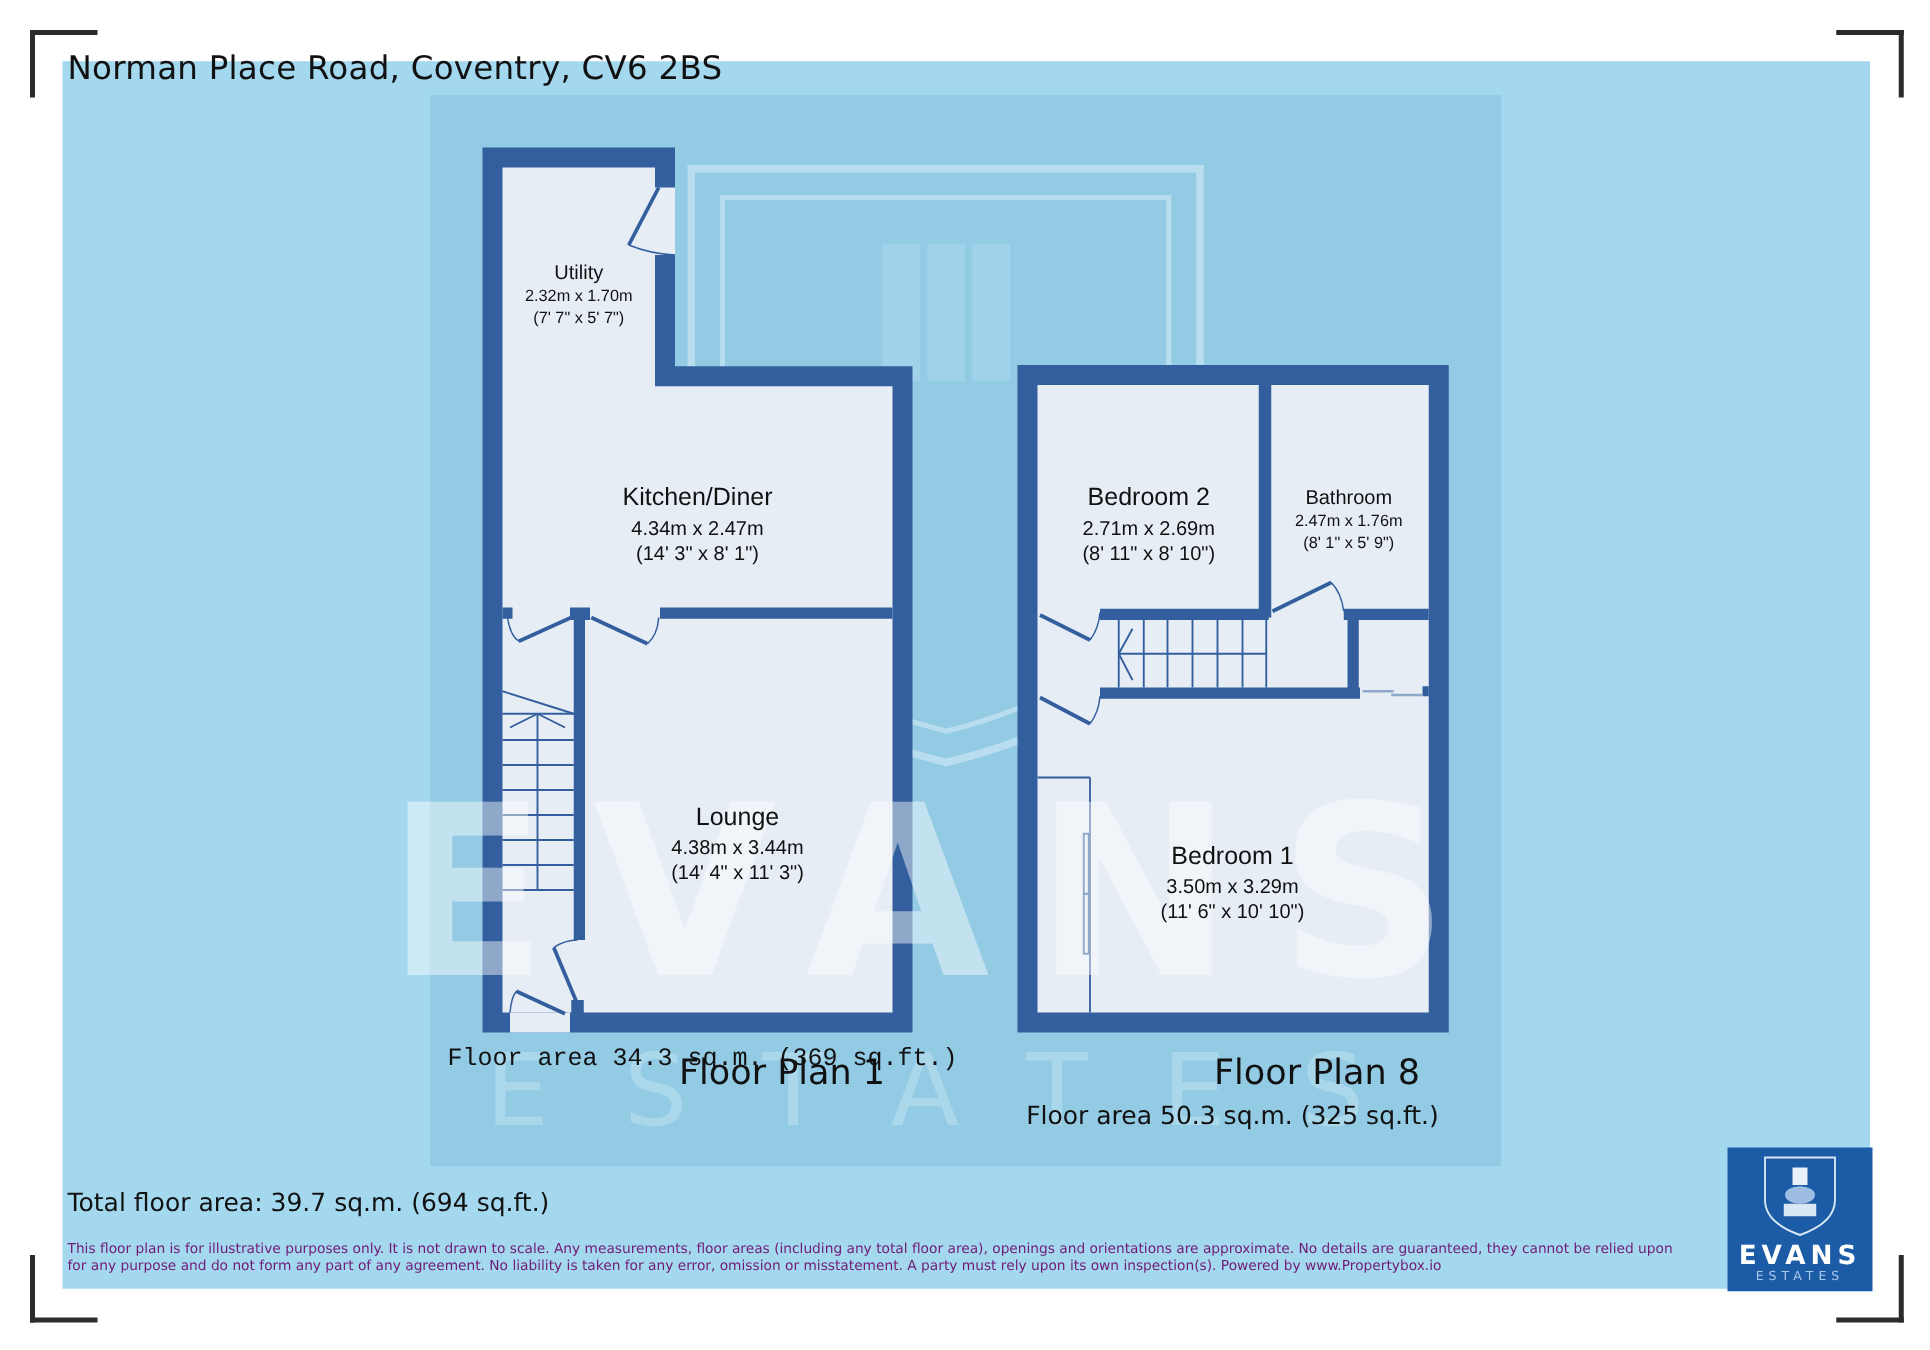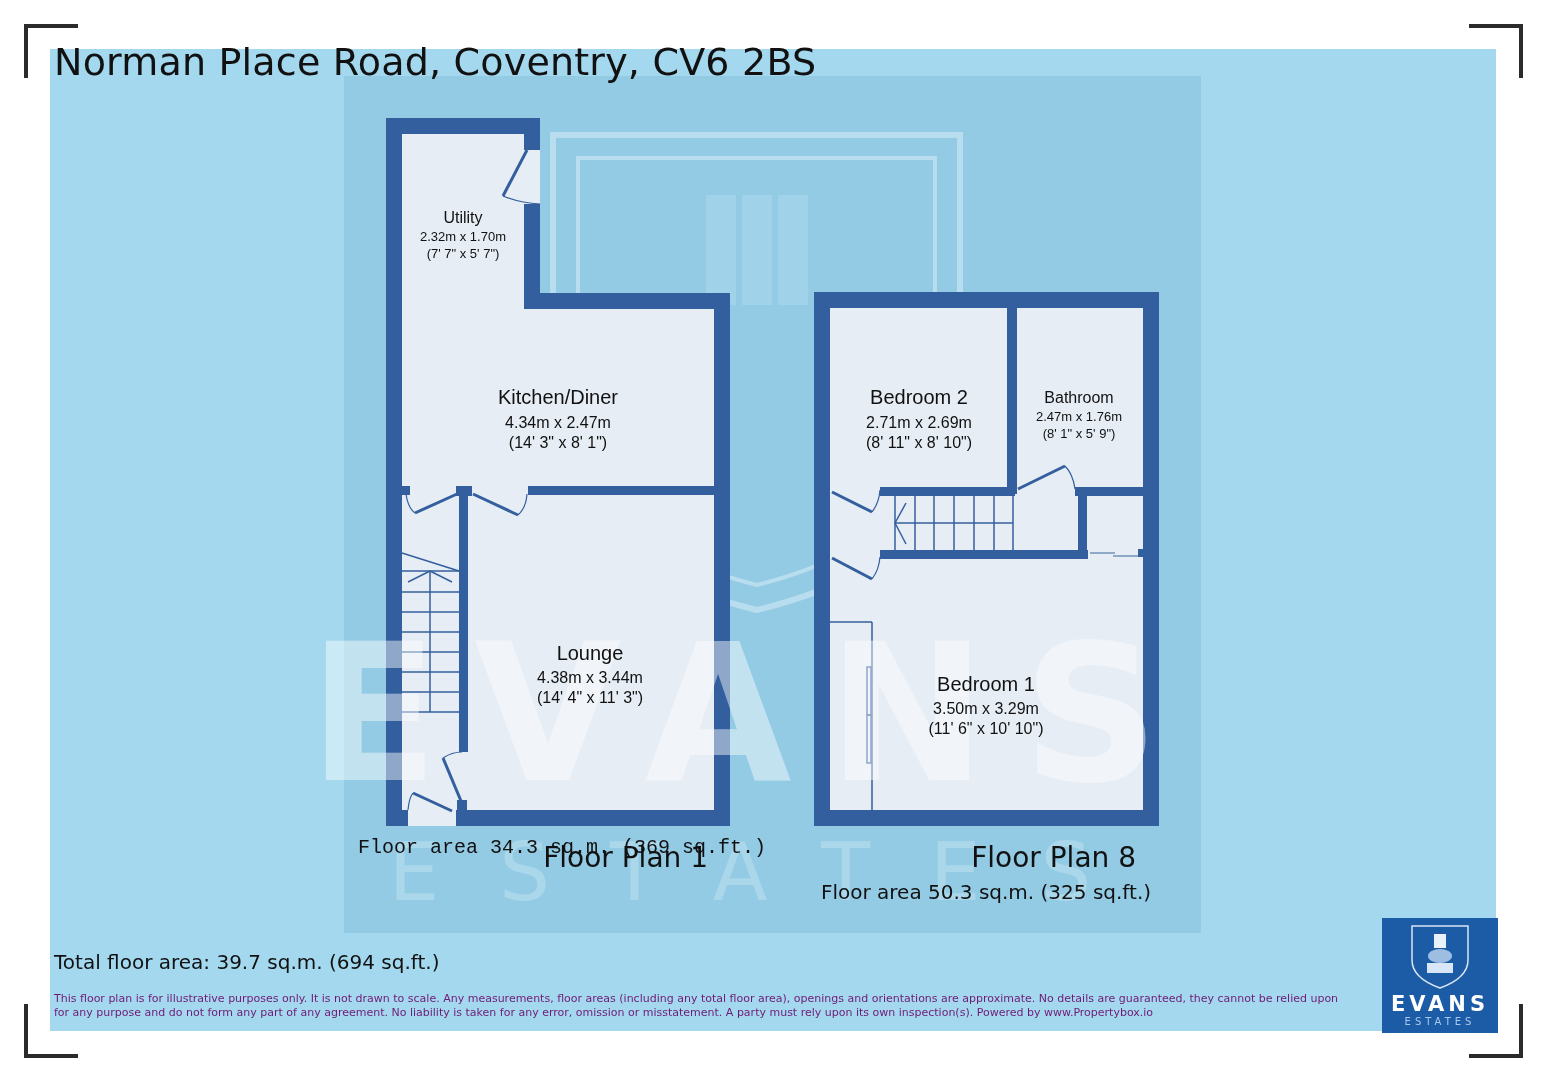--- a/index.html
+++ b/index.html
@@ -4,21 +4,21 @@
 <style>
   html,body{margin:0;padding:0;background:#ffffff;}
   body{width:1544px;height:1080px;position:relative;overflow:hidden;font-family:"DejaVu Sans","Liberation Sans",sans-serif;}
   .sheet{position:absolute;left:50px;top:49px;width:1446px;height:982px;background:#a3d8ef;}
   .inner{position:absolute;left:344px;top:76px;width:857px;height:857px;background:#93cbe5;}
   .corner{position:absolute;width:50px;height:50px;border-color:#2b2b2b;border-style:solid;border-width:0;}
   .c-tl{left:24px;top:24px;border-left-width:4px;border-top-width:4px;}
   .c-tr{right:21px;top:24px;border-right-width:4px;border-top-width:4px;}
   .c-bl{left:24px;bottom:22px;border-left-width:4px;border-bottom-width:4px;}
   .c-br{right:21px;bottom:22px;border-right-width:4px;border-bottom-width:4px;}
-  .title{position:absolute;left:54px;top:40px;font-size:38px;color:#111;white-space:nowrap;letter-spacing:0.2px;}
+  .title{position:absolute;left:54px;top:40px;font-size:26px;color:#111;white-space:nowrap;letter-spacing:0.2px;}
   svg.plan{position:absolute;left:0;top:0;}
   .plan-title{position:absolute;font-size:28px;color:#111;text-align:right;white-space:nowrap;}
   .plan-area{position:absolute;font-size:20px;color:#111;text-align:center;white-space:nowrap;}
   .total{position:absolute;left:54px;top:950px;font-size:20px;color:#111;white-space:nowrap;}
   .disclaimer{position:absolute;left:54px;top:992px;width:1290px;font-size:11px;line-height:14px;color:#701a75;}
   .logo{position:absolute;left:1382px;top:918px;width:116px;height:115px;background:#1c5ba5;}
   .logo-name{position:absolute;left:0;top:74px;width:116px;text-align:center;color:#fff;font-size:21px;font-weight:bold;letter-spacing:4px;}
   .logo-sub{position:absolute;left:0;top:98px;width:116px;text-align:center;color:#a9c8ea;font-size:10px;letter-spacing:4px;}
   .room-label{font-family:"Liberation Sans","DejaVu Sans",sans-serif;fill:#111;}
 </style>

